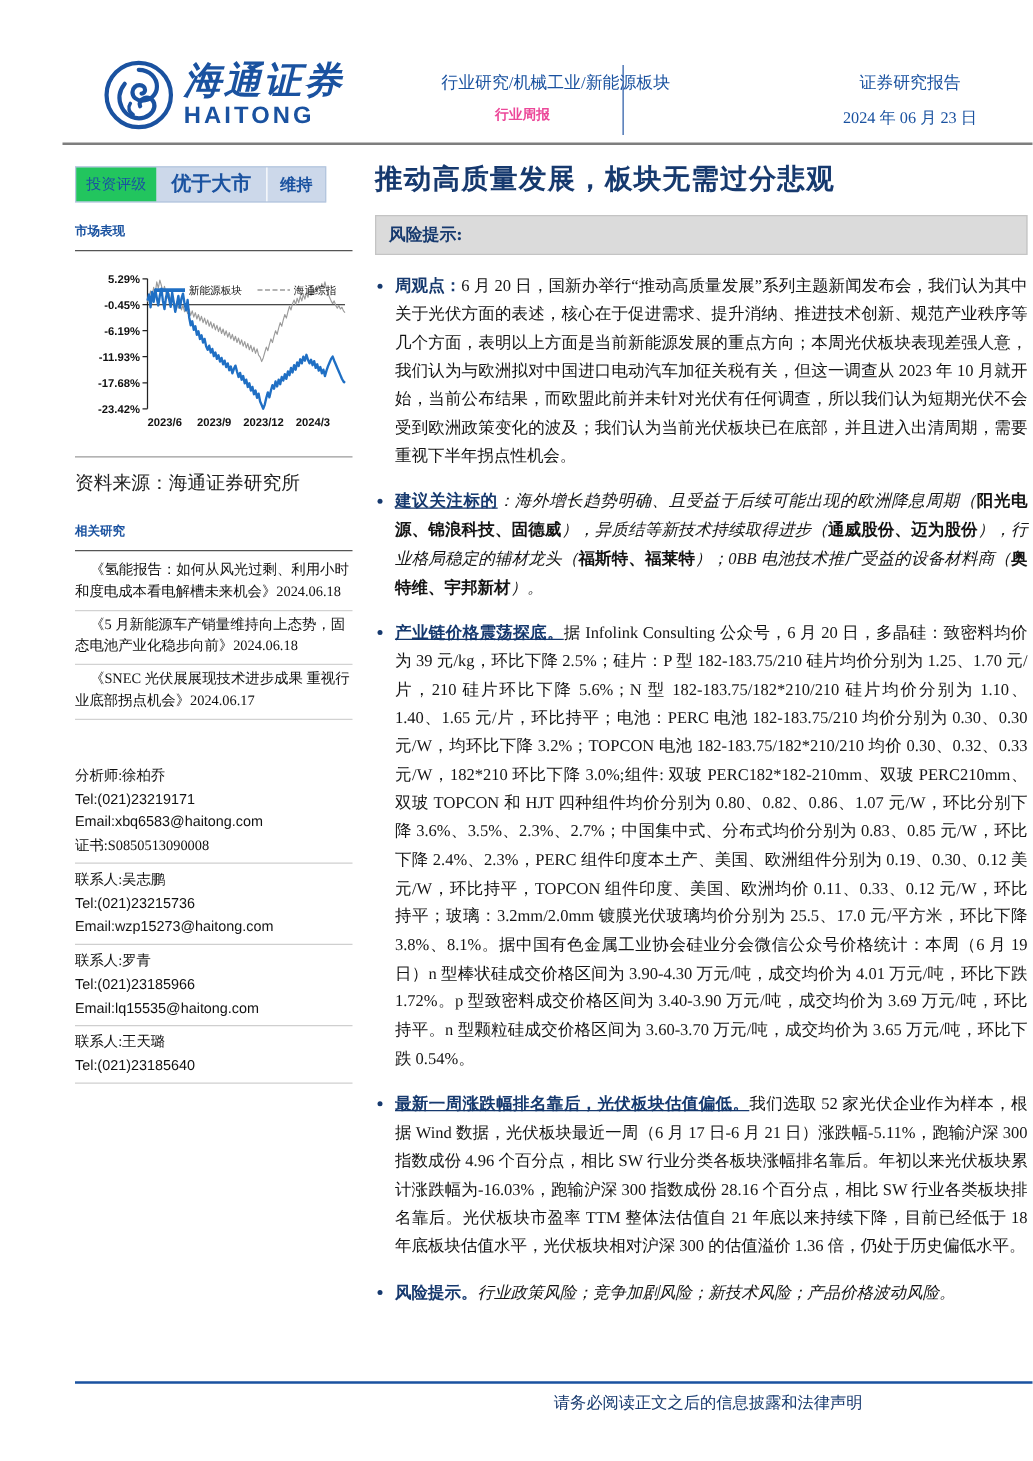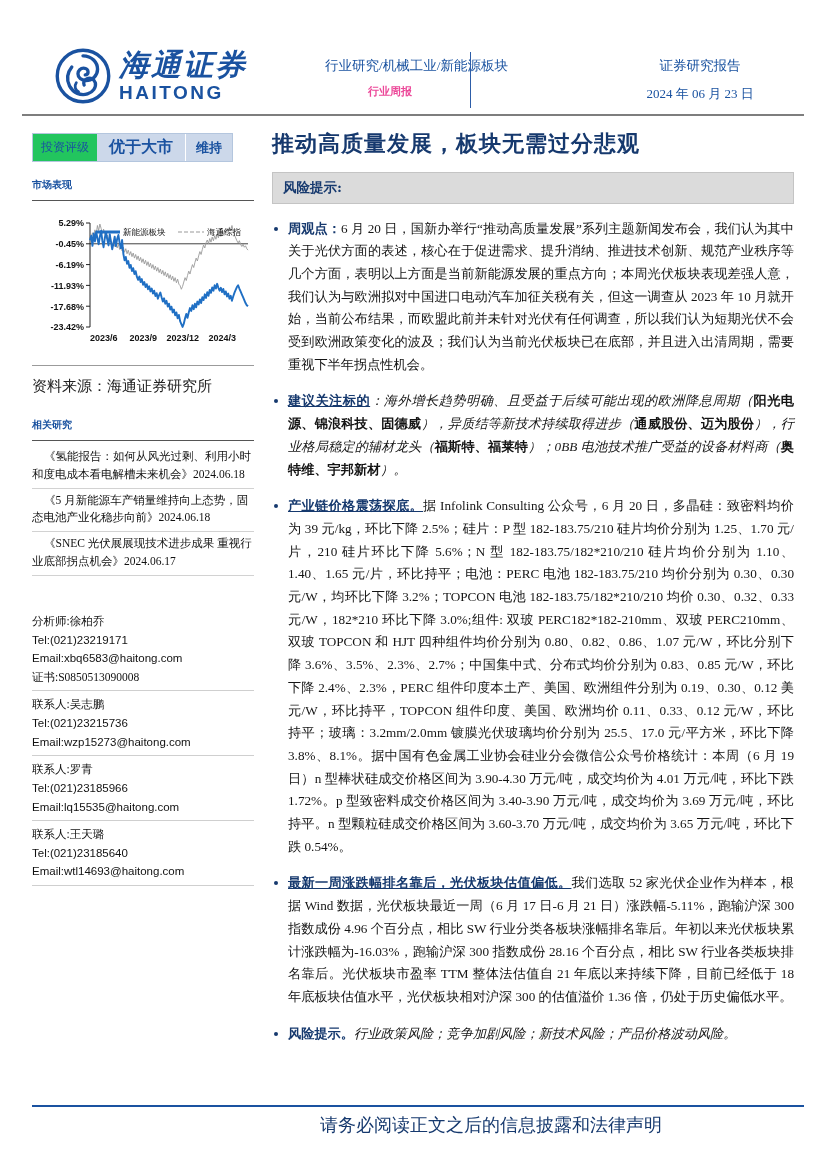--- a/index.html
+++ b/index.html
@@ -13,20 +13,21 @@
     position: relative;
     font-family: "Liberation Serif", "DejaVu Serif", serif;
     color: #000;
     overflow: hidden;
   }
   .page {
     position: relative;
     width: 694px;
     height: 1169px;
     box-sizing: border-box;
+    margin-left: 28px;
   }
 
   
   .header {
     position: absolute;
     left: 0; top: 0;
     width: 826px;
     height: 118px;
   }
   .logo-block {
@@ -261,21 +262,21 @@
   .footer-rule {
     position: absolute;
     left: 32px; top: 1105px;
     width: 772px;
     height: 2px;
     background: #1a52a0;
   }
   .footer-text {
     position: absolute;
     right: 32px; top: 1113px;
-    font-size: 18px;
+    font-size: 13px;
     color: #16396e;
     font-family: "DejaVu Serif", serif;
   }
 </style>
 </head>
 <body>
 
 <div class="page">
 
   <div class="header">
@@ -379,21 +380,20 @@
 
       <div class="contact-group">
         <div class="contact-line cn">联系人:罗青</div>
         <div class="contact-line">Tel:(021)23185966</div>
         <div class="contact-line">Email:lq15535@haitong.com</div>
       </div>
 
       <div class="contact-group">
         <div class="contact-line cn">联系人:王天璐</div>
         <div class="contact-line">Tel:(021)23185640</div>
-        <div class="contact-line">Email:wtl14693@haitong.com</div>
       </div>
 
     </div>
   </div>
 
   <div class="main">
 
     <div class="main-title">推动高质量发展，板块无需过分悲观</div>
 
     <div class="points-box">

